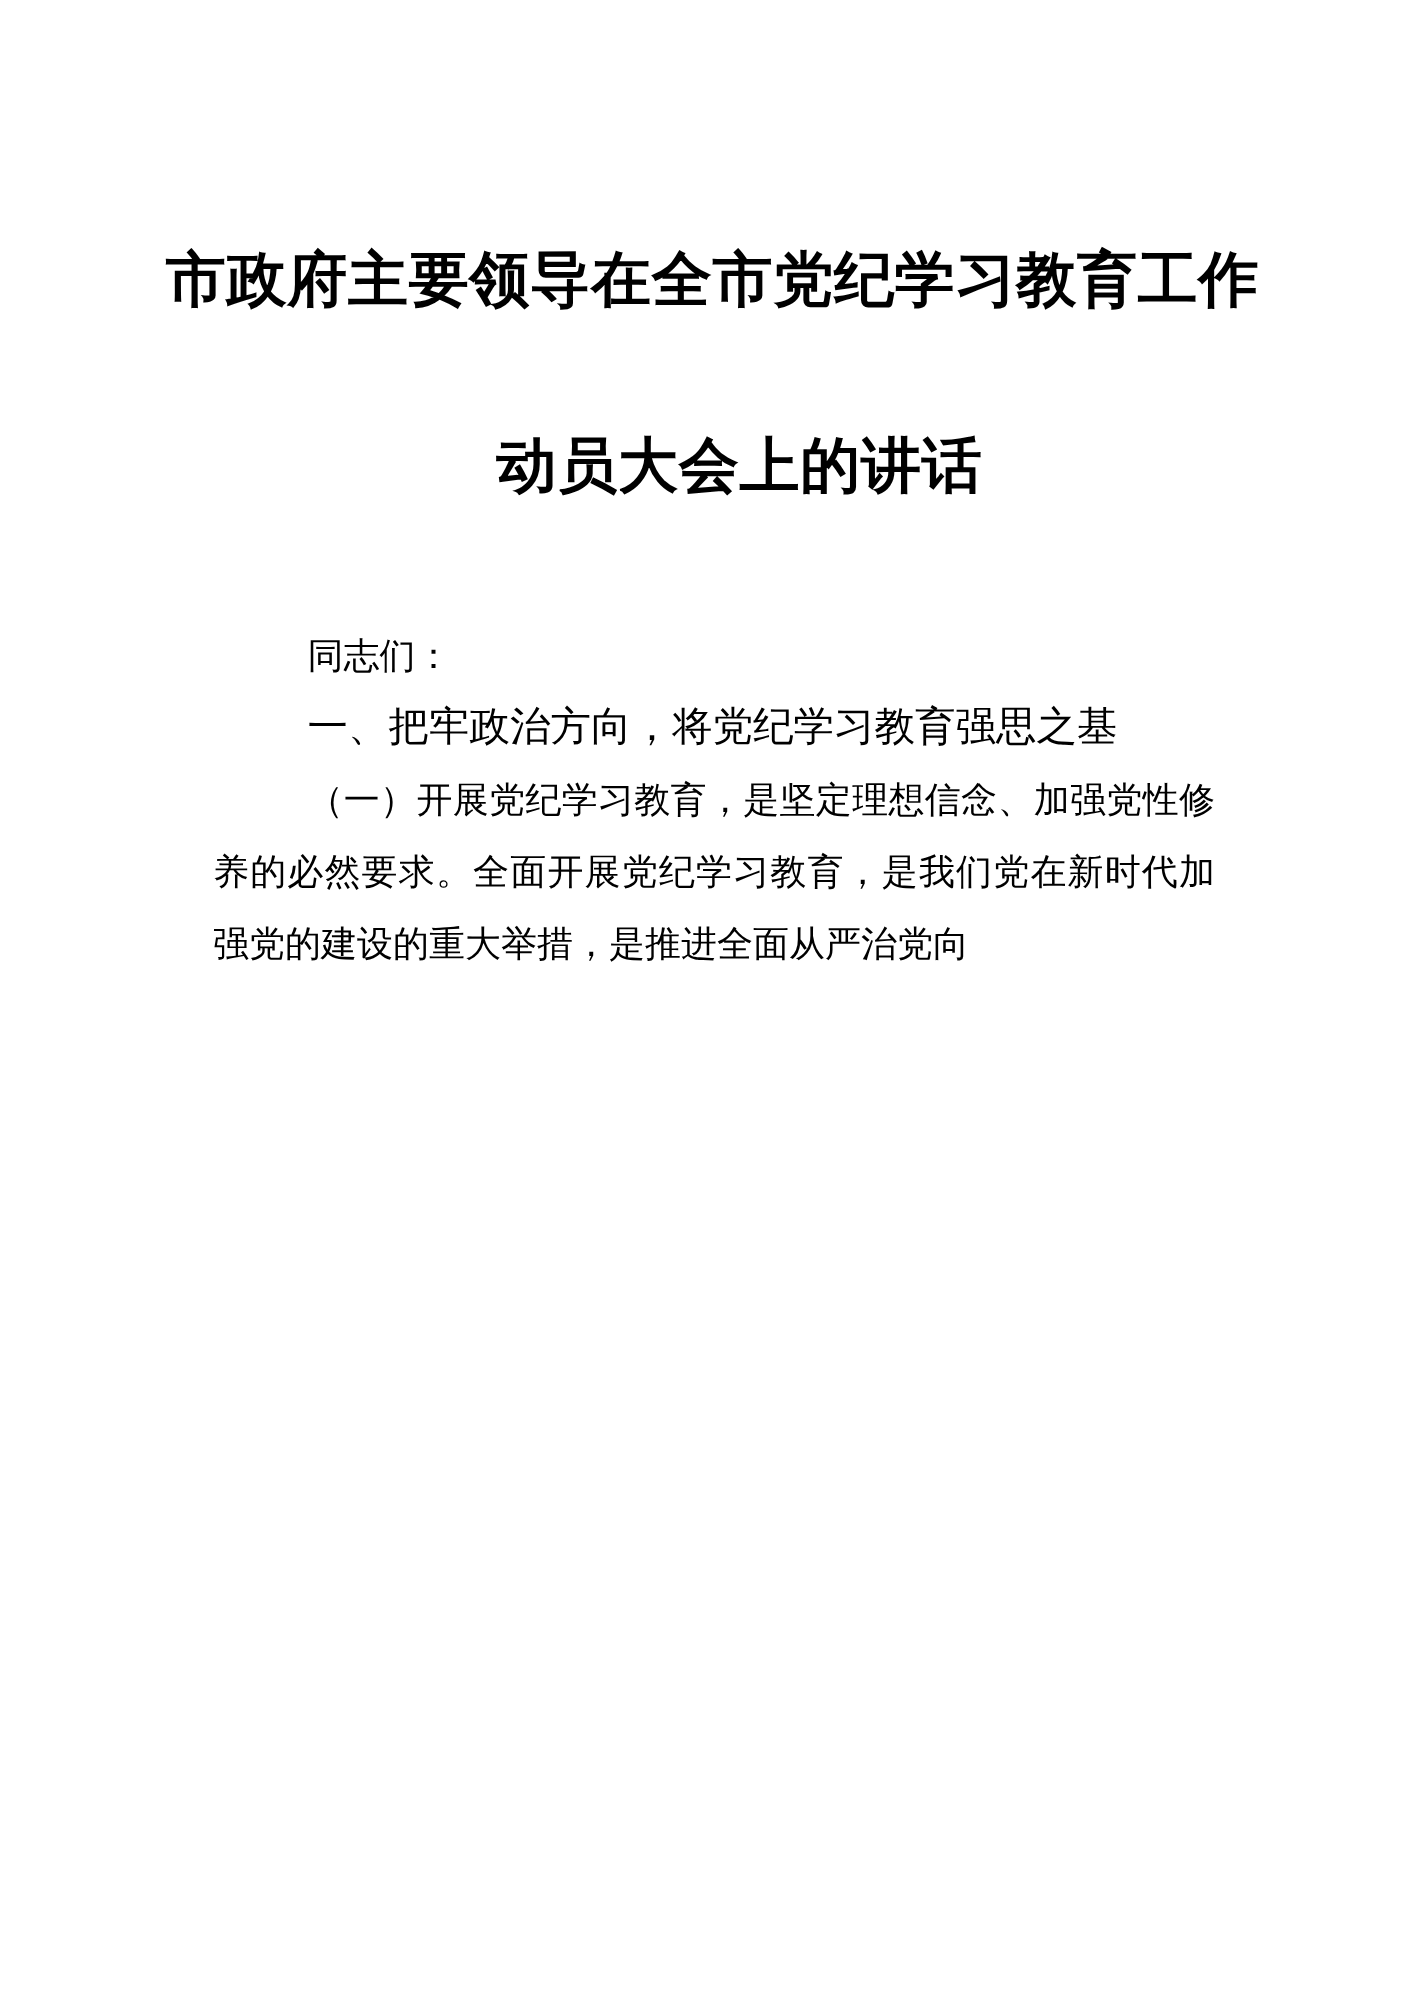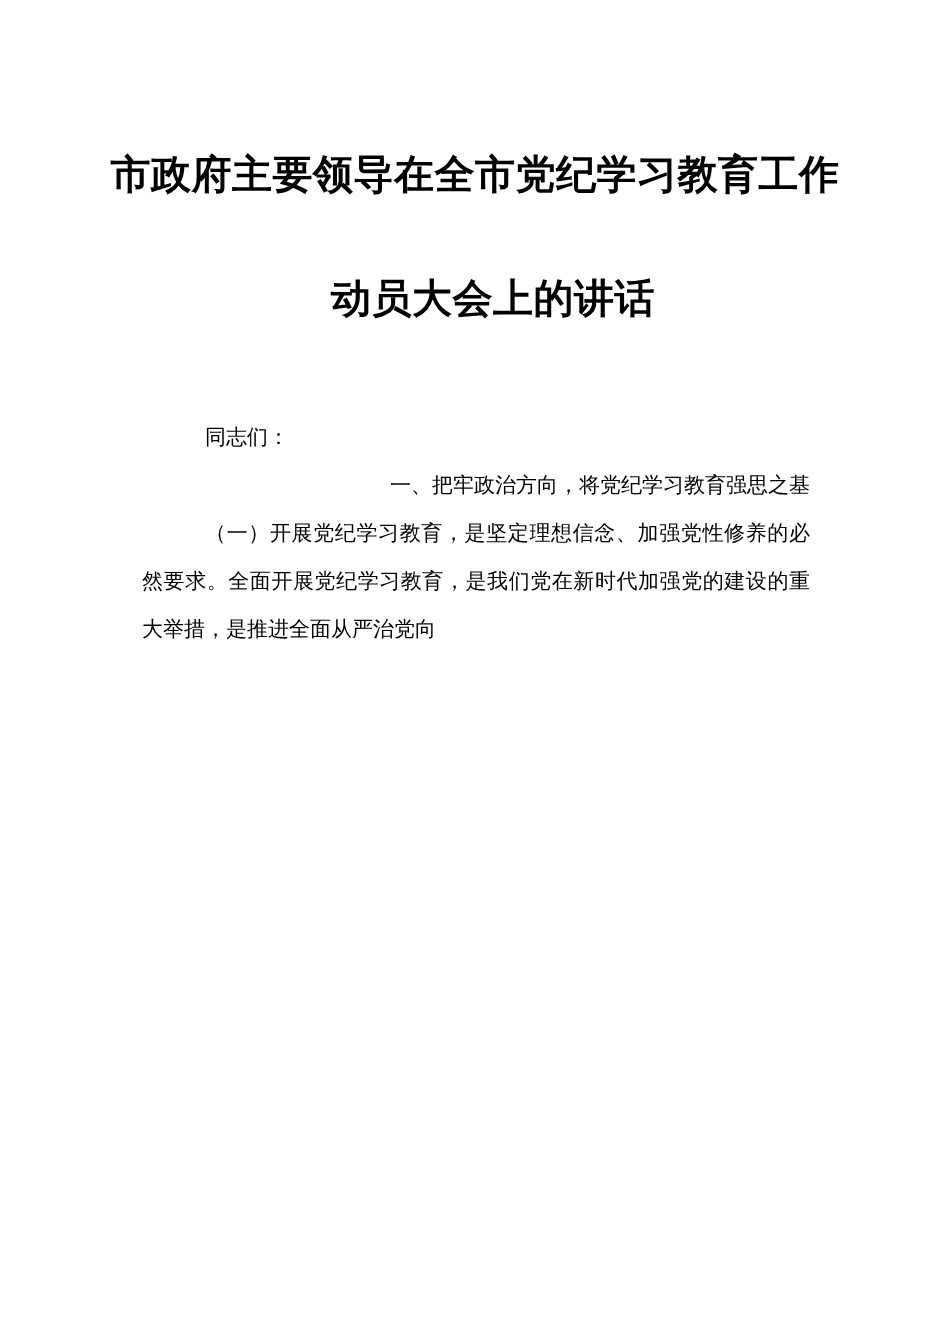--- a/index.html
+++ b/index.html
@@ -17,21 +17,21 @@
     height: 1344px;
     background: #ffffff;
     overflow: hidden;
     box-sizing: border-box;
   }
 
   
   .title-block {
     position: absolute;
     left: 0;
-    top: 143px;
+    top: 156px;
     width: 950px;
     text-align: center;
   }
   .doc-title-line {
     font-size: 40px;
     font-weight: bold;
     line-height: 62px;
     letter-spacing: 0.5px;
     color: #000000;
     white-space: nowrap;
@@ -42,40 +42,40 @@
   }
 
   
   .body-block {
     position: absolute;
     left: 142px;
     top: 413px;
     width: 668px;
   }
   .para {
-    font-size: 21px;
+    font-size: 24px;
     line-height: 48px;
     color: #000000;
     text-align: justify;
     text-justify: inter-character;
     text-align-last: left;
     margin: 0;
     letter-spacing: 0px;
     word-break: break-all;
   }
   .para.indent {
     text-indent: 63px;
   }
   .heading {
-    font-size: 21px;
+    font-size: 27px;
     line-height: 48px;
     color: #000000;
     margin: 0;
     text-indent: 63px;
-    text-align: right;
+    text-align: left;
     word-break: break-all;
   }
 </style>
 </head>
 <body>
 
 <div id="page">
 
   <div class="title-block">
     <div class="doc-title-line">市政府主要领导在全市党纪学习教育工作</div>

